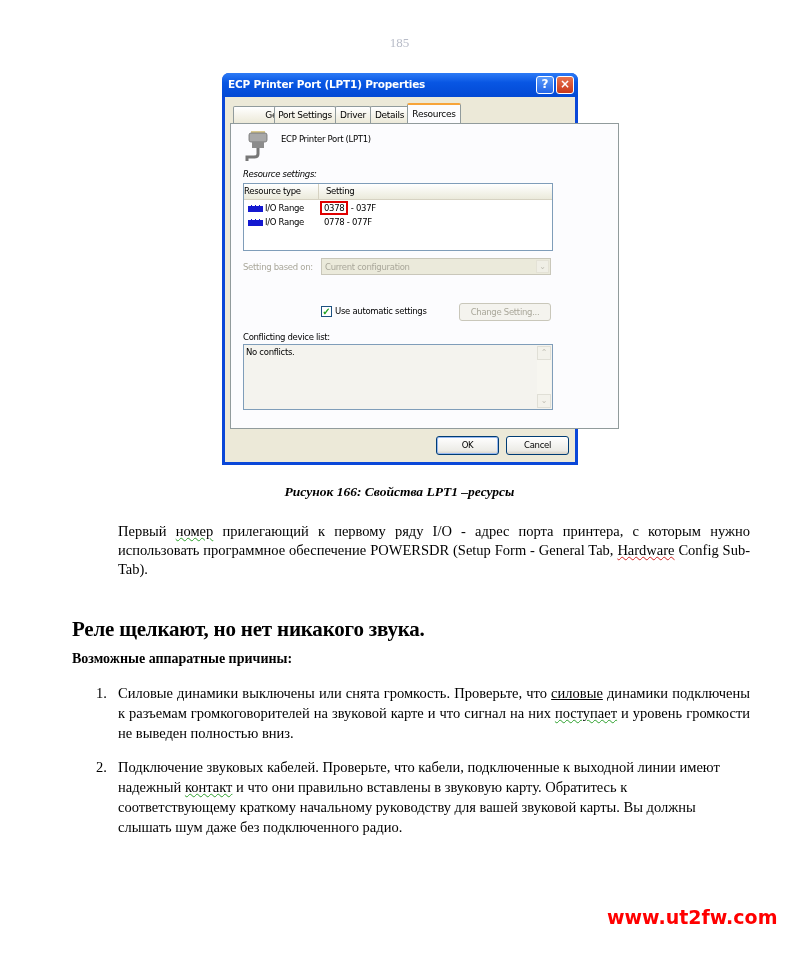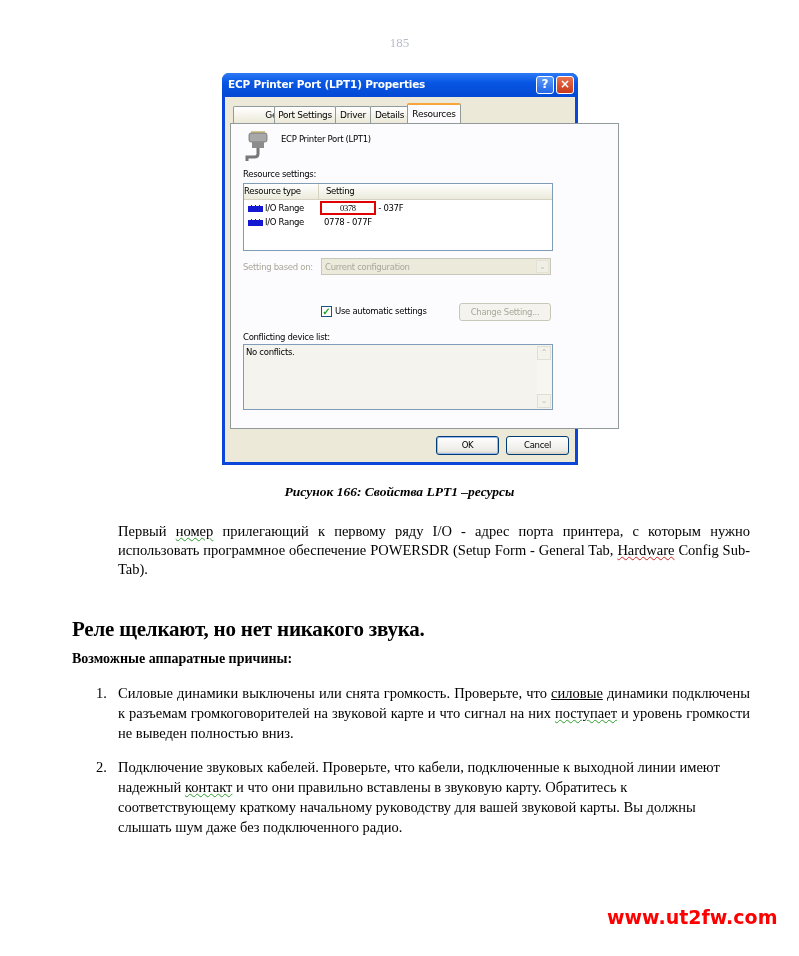--- a/index.html
+++ b/index.html
@@ -18,30 +18,30 @@
   .tabs { position:absolute; left:8px; top:6px; height:20px; }
   .tab { position:absolute; top:3px; height:16px; border:1px solid #919b9c; border-bottom:none; background:linear-gradient(#fff,#ece9d8); font-family:"DejaVu Sans", sans-serif; font-size:9px; line-height:16px; text-align:center; color:#000; border-radius:2px 2px 0 0; letter-spacing:-0.3px; }
   .tab.active { top:0; height:20px; background:#fcfcfe; border-top:2px solid #f7a43a; line-height:18px; box-sizing:border-box; z-index:2; }
   .panel { position:absolute; left:5px; top:26px; width:389px; height:306px; background:#fcfcfe; border:1px solid #919b9c; box-sizing:border-box; }
 
   .small { font-family:"DejaVu Sans", sans-serif; font-size:8.5px; color:#000; letter-spacing:-0.3px; }
   .dis { color:#a9a79a; }
   .devname { position:absolute; left:50px; top:10px; }
   .porticon { position:absolute; left:12px; top:6px; width:30px; height:32px; }
 
-  .lbl-res { position:absolute; left:12px; top:45px; }
+  .lbl-res { position:absolute; left:12px; top:45px;font-style:italic; }
   .reslist { position:absolute; left:12px; top:59px; width:310px; height:68px; border:1px solid #7f9db9; background:#fff; box-sizing:border-box; }
   .lhdr { position:absolute; left:0; top:0; width:308px; height:15px; background:linear-gradient(#fff,#ebeadb); border-bottom:1px solid #d6d2c2; }
   .lhdr .c1 { position:absolute; left:0; top:0; width:74px; height:15px; border-right:1px solid #d6d2c2; text-align:left; line-height:15px; }
   .lhdr .c2 { position:absolute; left:82px; top:0; line-height:15px; }
   .lrow { position:absolute; left:2px; height:14px; width:300px; line-height:14px; }
   .chip { position:absolute; left:2px; top:4px; width:15px; height:6px; background:#1418d0; border-top:1px dashed #fff; }
   .lrow .type { position:absolute; left:19px; }
   .lrow .set { position:absolute; left:78px; }
-  .hl { border:2px solid #e00000; padding:0 18px; margin-left:-4px;font-family:Liberation Serif, serif; }
+  .hl { border:2px solid #e00000; padding:0 2px; margin-left:-4px; }
 
   .lbl-based { position:absolute; left:12px; top:138px; }
   .combo { position:absolute; left:90px; top:134px; width:230px; height:17px; border:1px solid #c9c7ba; background:#ebeadb; box-sizing:border-box; }
   .combo .val { position:absolute; left:3px; top:1px; line-height:14px; }
   .combo .arr { position:absolute; right:1px; top:1px; width:13px; height:13px; background:#f0efe6; border:1px solid #e4e2d6; box-sizing:border-box; color:#c0bfb4; font-size:8px; line-height:11px; text-align:center; }
 
   .cb { position:absolute; left:90px; top:182px; width:11px; height:11px; border:1px solid #1c5180; background:#fff; box-sizing:border-box; color:#21a121; font-size:10px; line-height:9px; text-align:center; font-weight:bold; }
   .cb-lbl { position:absolute; left:104px; top:182px; }
   .chg { position:absolute; left:228px; top:179px; width:92px; height:18px; border:1px solid #c9c7ba; border-radius:3px; background:#f4f3ee; box-sizing:border-box; text-align:center; line-height:16px; }
 

